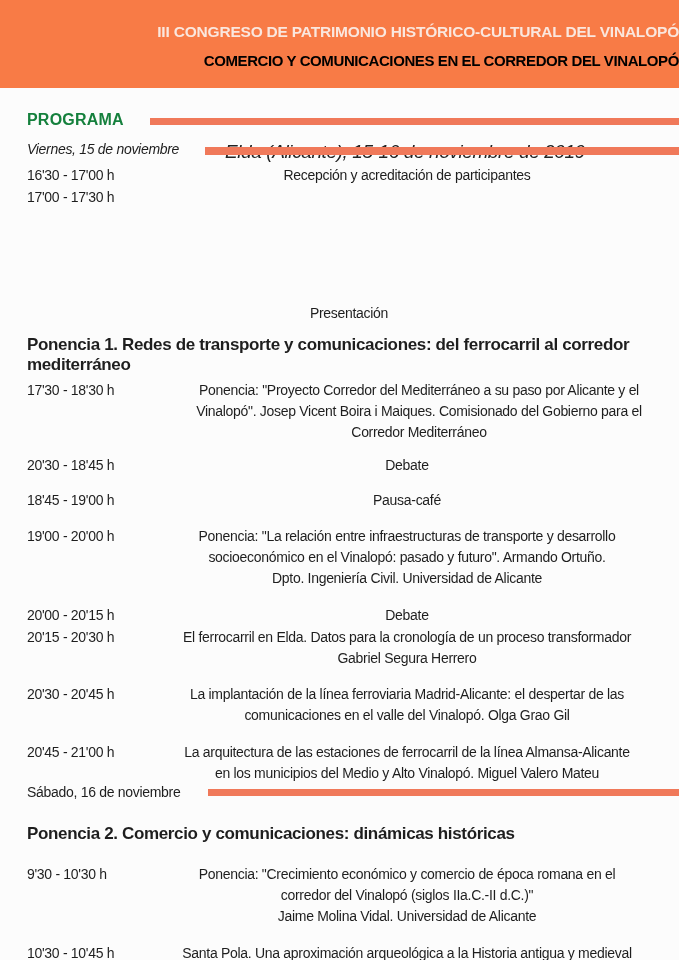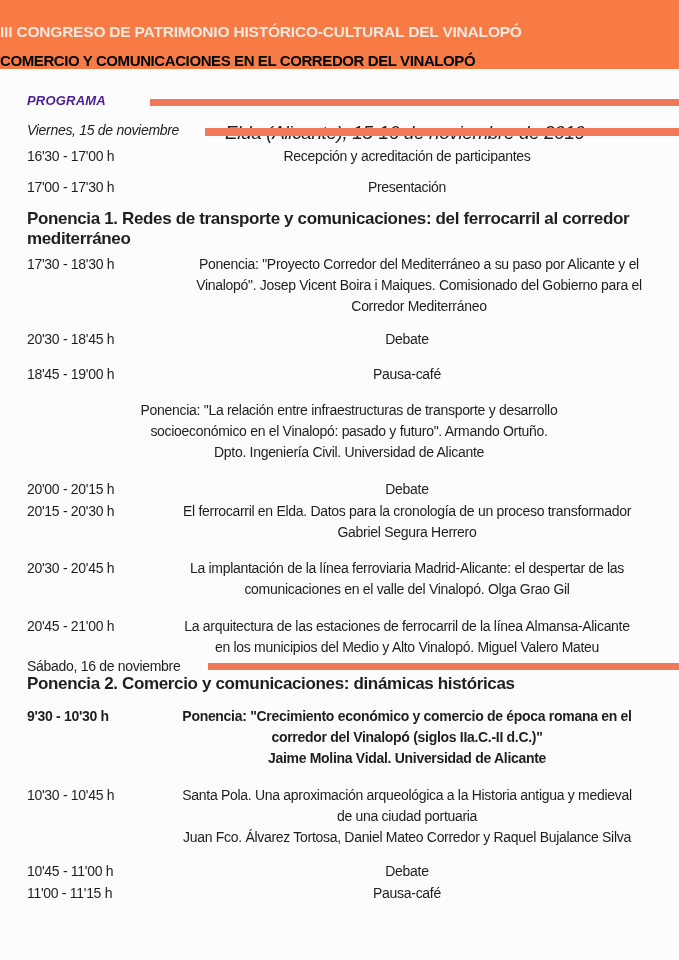--- a/index.html
+++ b/index.html
@@ -13,25 +13,25 @@
     height:960px;
     margin:0 auto;
     background:#FCFCFC;
     overflow:hidden;
     color:#1E1E1E;
     letter-spacing:-0.3px;
   }
   
   .banner{
     width:100%;
-    height:69px;
+    height:88px;
     background:var(--header-bg,#F87B46);
     box-sizing:border-box;
     padding-top:21px;
-    text-align:left;
+    text-align:right;
   }
   .banner .t1{
     font-size:15.5px;
     font-weight:600;
     line-height:22px;
     letter-spacing:-0.2px;
     color:var(--title-light,#FAE7DE);
   }
   .banner .t2{
     font-size:15px;
@@ -41,26 +41,25 @@
     letter-spacing:-0.4px;
     color:#000000;
   }
   
   main{
     padding:22px 0 0 27px;
     box-sizing:border-box;
   }
   .programa-row{
     position:relative;
-    font-size:13px;
+    font-size:16px;
     font-weight:800;
     line-height:20px;
     letter-spacing:0.2px;
-    color:#4c1d95;
-    font-style:italic;
+    color:#15803d;
   }
   .accent-bar{
     position:absolute;
     right:0;
     background:var(--bar-color,#F0795A);
     display:block;
   }
   .day-row{
     position:relative;
     font-size:14px;
@@ -125,21 +124,21 @@
     <div class="day-row" style="margin-top:11px;font-style:italic;">
       <span>Viernes, 15 de noviembre</span>
       <span class="overlay-date" style="left:198px;">Elda (Alicante), 15-16 de noviembre de 2019</span>
       <span class="accent-bar" style="left:178px; top:6px; height:8px;"></span>
     </div>
 
     <div class="srow" style="margin-top:8px;">
       <div class="time">16'30 - 17'00 h</div>
       <div class="desc">Recepción y acreditación de participantes</div>
     </div>
-    <div class="srow" style="margin-top:10px;">
+    <div class="srow" style="margin-top:1px;flex-direction:column;">
       <div class="time">17'00 - 17'30 h</div>
       <div class="desc">Presentación</div>
     </div>
 
     <div class="sec-heading" style="margin-top:11px;">Ponencia 1. Redes de transporte y comunicaciones: del ferrocarril al corredor mediterráneo</div>
 
     <div class="srow" style="margin-top:5px;gap:24px;">
       <div class="time">17'30 - 18'30 h</div>
       <div class="desc">Ponencia: "Proyecto Corredor del Mediterráneo a su paso por Alicante y el
 Vinalopó". Josep Vicent Boira i Maiques. Comisionado del Gobierno para el
@@ -147,20 +146,21 @@
     </div>
     <div class="srow" style="margin-top:12px;">
       <div class="time">20'30 - 18'45 h</div>
       <div class="desc">Debate</div>
     </div>
     <div class="srow" style="margin-top:14px;">
       <div class="time">18'45 - 19'00 h</div>
       <div class="desc">Pausa-café</div>
     </div>
     <div class="srow" style="margin-top:15px;">
+      <div class="time">19'00 - 20'00 h</div>
       <div class="desc">Ponencia: "La relación entre infraestructuras de transporte y desarrollo
 socioeconómico en el Vinalopó: pasado y futuro". Armando Ortuño.
 Dpto. Ingeniería Civil. Universidad de Alicante</div>
     </div>
     <div class="srow" style="margin-top:16px;">
       <div class="time">20'00 - 20'15 h</div>
       <div class="desc">Debate</div>
     </div>
 
 
@@ -178,23 +178,23 @@
       <div class="time">20'45 - 21'00 h</div>
       <div class="desc">La arquitectura de las estaciones de ferrocarril de la línea Almansa-Alicante
 en los municipios del Medio y Alto Vinalopó. Miguel Valero Mateu</div>
     </div>
 
     <div class="day-row" style="">
       <span>Sábado, 16 de noviembre</span>
       <span class="accent-bar" style="left:181px; top:5px; height:7px;"></span>
     </div>
 
-    <div class="sec-heading" style="margin-top:0;">Ponencia 2. Comercio y comunicaciones: dinámicas históricas</div>
-
-    <div class="srow" style="margin-top:12px;font-weight:bold;">
+    <div class="sec-heading" style="margin-top:24px;">Ponencia 2. Comercio y comunicaciones: dinámicas históricas</div>
+
+    <div class="srow" style="margin-top:20px;">
       <div class="time">9'30 - 10'30 h</div>
       <div class="desc">Ponencia: "Crecimiento económico y comercio de época romana en el
 corredor del Vinalopó (siglos IIa.C.-II d.C.)"
 Jaime Molina Vidal. Universidad de Alicante</div>
     </div>
     <div class="srow" style="margin-top:16px;">
       <div class="time">10'30 - 10'45 h</div>
       <div class="desc">Santa Pola. Una aproximación arqueológica a la Historia antigua y medieval
 de una ciudad portuaria
 Juan Fco. Álvarez Tortosa, Daniel Mateo Corredor y Raquel Bujalance Silva</div>

